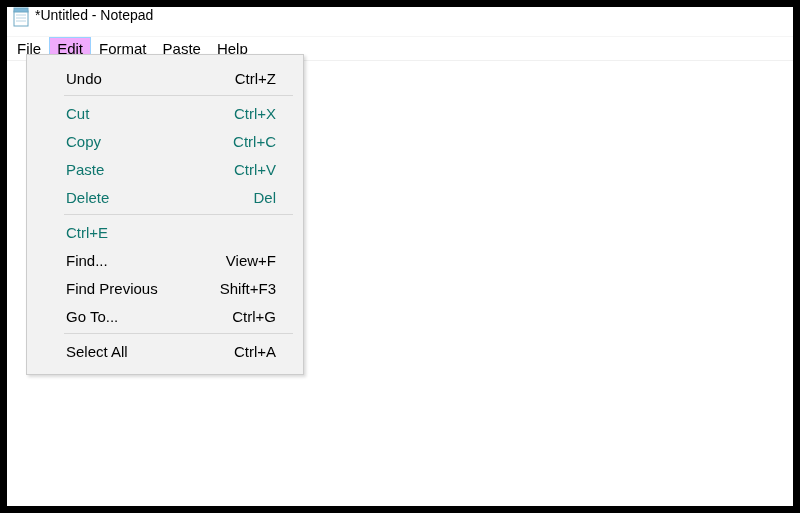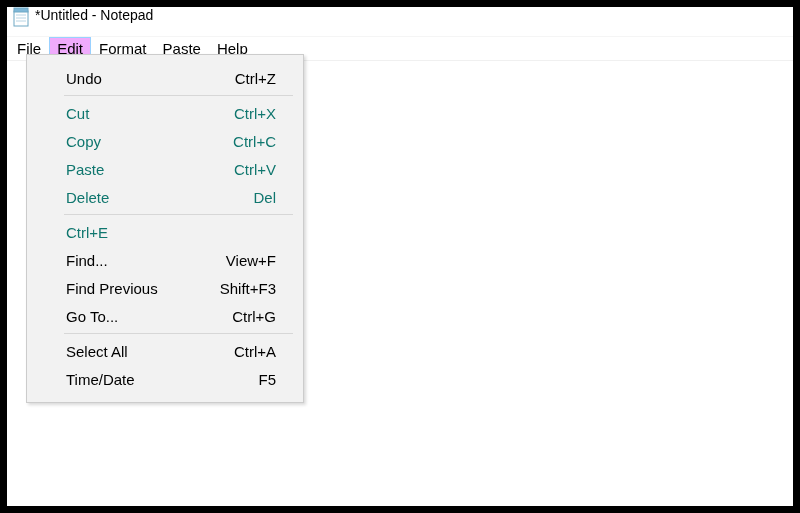--- a/index.html
+++ b/index.html
@@ -169,17 +169,13 @@
   </div>
   <div class="dropdown-item">
     <span>Go To...</span>
     <span class="shortcut">Ctrl+G</span>
   </div>
   <div class="dropdown-sep"></div>
   <div class="dropdown-item">
     <span>Select All</span>
     <span class="shortcut">Ctrl+A</span>
   </div>
-  <div class="dropdown-item">
-    <span>Time/Date</span>
-    <span class="shortcut">F5</span>
-  </div>
 </div>
 
 </body></html>

